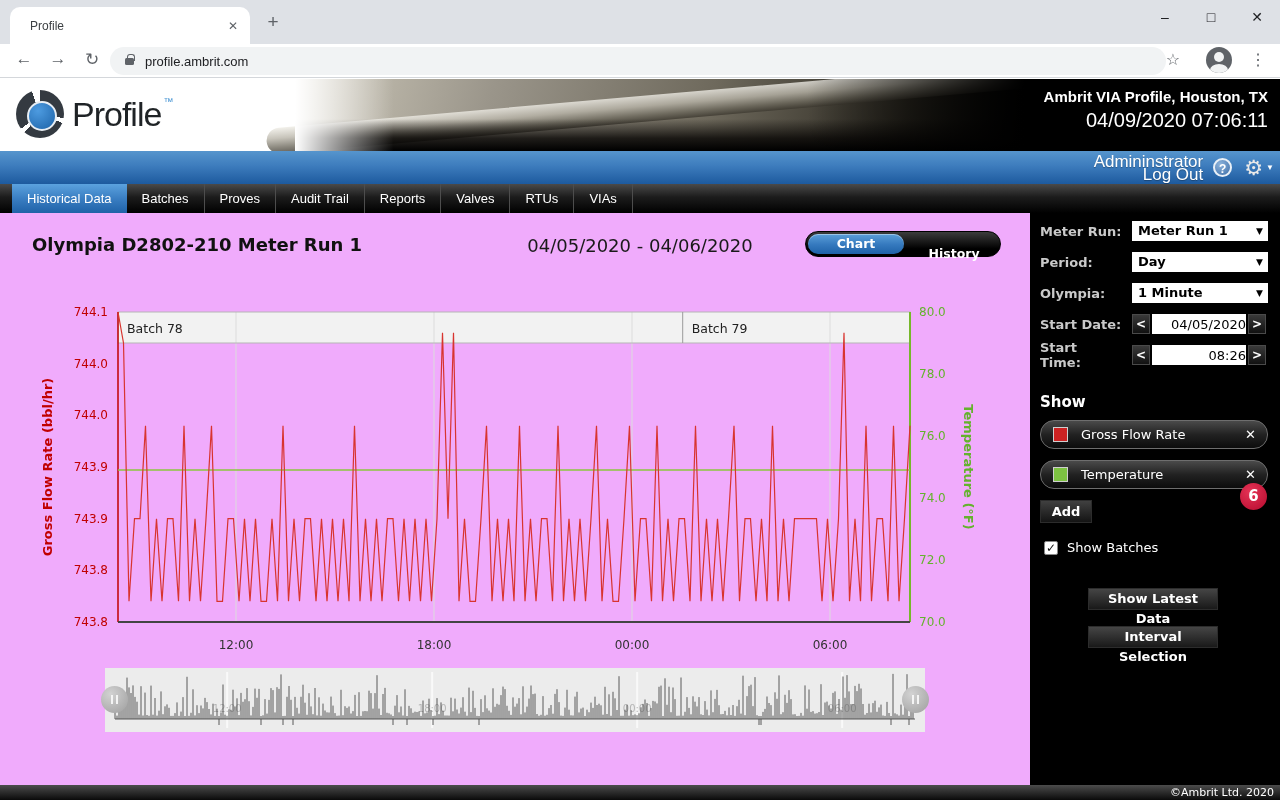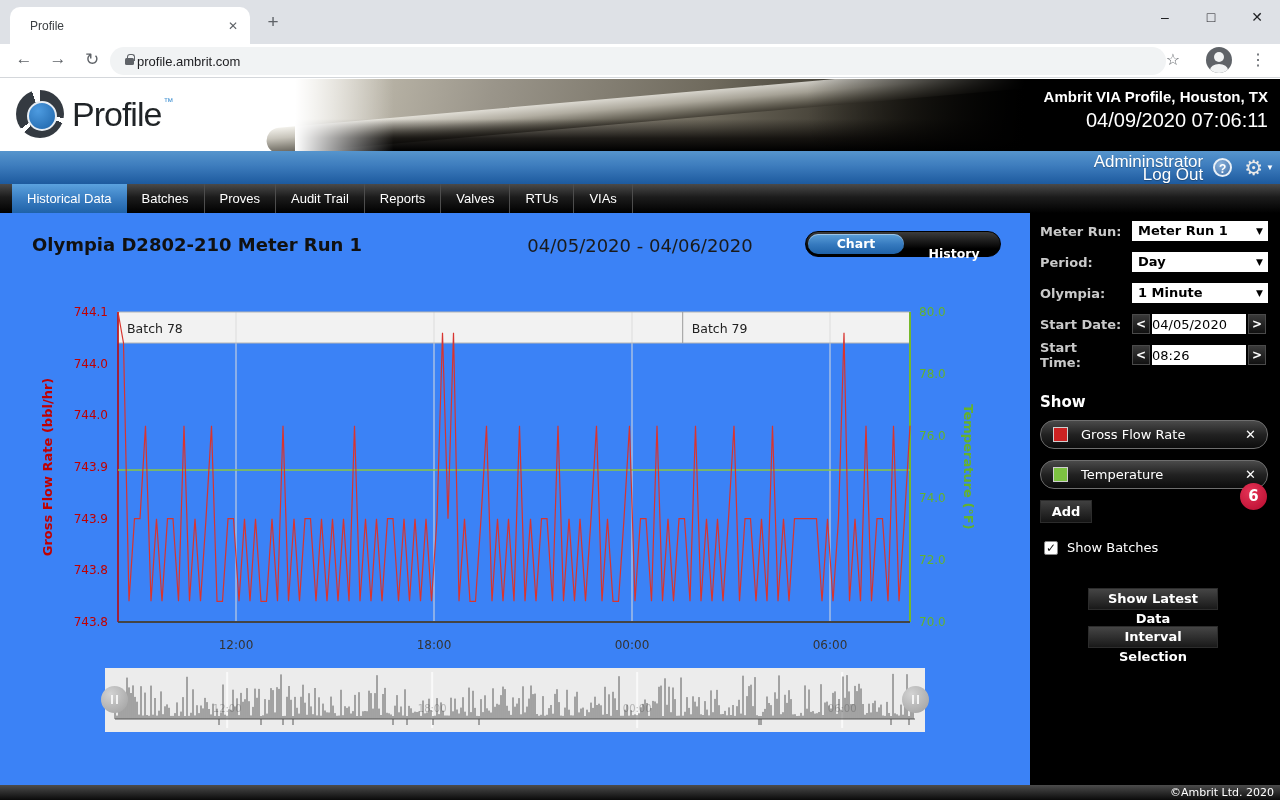--- a/index.html
+++ b/index.html
@@ -12,21 +12,21 @@
   .btab-title { margin-left:20px; font-size:12px; color:#3c4043; flex:1; }
   .btab-close { margin-right:12px; font-size:12px; color:#5f6368; cursor:pointer; }
   .newtab { position:absolute; left:260px; top:9px; font-size:19px; color:#5f6368; width:26px; height:26px; text-align:center; line-height:26px; }
   .wincontrols { position:absolute; right:0; top:0; height:34px; display:flex; }
   .wincontrols span { width:46px; text-align:center; line-height:34px; font-size:14px; color:#202124; }
   .urlbar { position:absolute; left:0; top:44px; width:1280px; height:34px; background:#fff; border-bottom:1px solid #d4d7db; }
   .navbtn { position:absolute; top:5px; font-size:17px; color:#5f6368; width:24px; text-align:center; }
   .omnibox { position:absolute; left:110px; top:3px; width:1056px; height:28px; background:#f1f3f4; border-radius:14px; display:flex; align-items:center; }
   .lock { width:9px; height:7px; background:#5f6368; border-radius:1.5px; margin-left:15px; position:relative; }
   .lock::before { content:""; position:absolute; left:1.5px; top:-4px; width:6px; height:6px; border:1.5px solid #5f6368; border-bottom:none; border-radius:3px 3px 0 0; }
-  .url-text { margin-left:3px; font-size:13px; color:#202124; }
+  .url-text { margin-left:11px; font-size:13px; color:#202124; }
   .star { position:absolute; right:100px; top:6px; font-size:16px; color:#5f6368; }
   .avatar { position:absolute; right:48px; top:3px; width:26px; height:26px; border-radius:50%; background:#5f6368; overflow:hidden; }
   .avatar::before { content:""; position:absolute; left:8px; top:5px; width:10px; height:10px; border-radius:50%; background:#f1f3f4; }
   .avatar::after { content:""; position:absolute; left:4px; top:17px; width:18px; height:12px; border-radius:50%; background:#f1f3f4; }
   .kebab { position:absolute; right:14px; top:6px; font-size:16px; color:#5f6368; }
 
   
   .appheader { position:absolute; left:0; top:79px; width:1280px; height:72px; background:#fff; overflow:hidden; }
   .banner { position:absolute; left:295px; top:0; right:0; bottom:0;
     background:linear-gradient(105deg,#cfcabb 0%,#9a958a 20%,#6e695c 42%,#2a271f 62%,#000 78%); }
@@ -57,21 +57,21 @@
   .gear-icon { font-size:21px; color:#e9e9e9; line-height:21px; }
   .gear-caret { font-size:8px; color:#fff; margin-left:3px; }
 
   
   .navtabs { position:absolute; left:0; top:184px; width:1280px; height:29px;
     background:linear-gradient(180deg,#4a4a4a 0%,#1c1c1c 45%,#000 100%); display:flex; padding-left:12px; }
   .ntab { padding:0 15px; line-height:29px; font-size:13px; color:#fff; border-right:1px solid #4d4d4d; }
   .ntab.active { background:linear-gradient(180deg,#5ba2de 0%,#3a7ec2 50%,#1f62a8 100%); border-right:none; }
 
   
-  .content { position:absolute; left:0; top:213px; width:1030px; height:572px; background:#3b82f6;
+  .content { position:absolute; left:0; top:213px; width:1030px; height:572px; background:#f0abfc;
     font-family:"DejaVu Sans", sans-serif; }
   .page-title { position:absolute; left:32px; top:21px; font-size:18px; font-weight:bold; color:#111; }
   .date-range { position:absolute; left:480px; top:22px; width:320px; text-align:center; font-size:18px; color:#1a1a1a; }
   .seg-toggle { position:absolute; left:805px; top:18px; width:196px; height:26px; border-radius:13px;
     background:linear-gradient(180deg,#3c3c3c,#000 70%); border:1px solid #000; }
   .seg { position:absolute; top:10px; height:24px; line-height:24px; font-size:12.5px; font-weight:bold; color:#fff; text-align:center; }
   .seg-chart { left:2px; top:2px; width:96px; height:20px; line-height:20px; border-radius:11px;
     background:linear-gradient(180deg,#5b9fd9 0%,#3478bd 55%,#1f62a8 100%); box-shadow:inset 0 1px 0 rgba(255,255,255,.4); }
   .seg-history { right:6px; width:80px; }
   #chart-svg { position:absolute; left:0; top:87px; }
@@ -86,21 +86,21 @@
   
   .sidebar { position:absolute; left:1030px; top:213px; width:250px; height:572px; background:#000;
     font-family:"DejaVu Sans", sans-serif; }
   .field-row { position:absolute; left:10px; width:228px; height:20px; display:flex; align-items:center;gap:10px; }
   .field-label { font-size:13px; font-weight:bold; color:#c9c9c9; flex:1; }
   .sel { position:relative; width:136px; height:20px; background:#fff; }
   .sel-val { font-size:13px; font-weight:bold; color:#000; line-height:20px; padding-left:6px; }
   .sel-arrow { position:absolute; right:5px; top:5px; font-size:9px; color:#000; }
   .stepper { display:flex; width:136px; }
   .step-btn { width:18px; height:20px; background:linear-gradient(180deg,#3a3a3a,#111); border:1px solid #4a4a4a; color:#fff; font-size:12px; font-weight:bold; text-align:center; line-height:18px; }
-  .step-input { width:94px; height:20px; border:none; margin:0 2px; font-family:"DejaVu Sans", sans-serif; font-size:13px; text-align:left; color:#000; background:#fff; }
+  .step-input { width:94px; height:20px; border:none; margin:0 2px; font-family:"DejaVu Sans", sans-serif; font-size:13px; text-align:right; color:#000; background:#fff; }
   .show-heading { position:absolute; left:10px; top:180px; font-size:15px; font-weight:bold; color:#fff; }
   .chip { position:absolute; left:10px; width:228px; height:29px; border:1px solid #6e6e6e; border-radius:14px;
     background:linear-gradient(180deg,#4a4a4a 0%,#222 50%,#0c0c0c 100%); display:flex; align-items:center; }
   .chip-swatch { width:15px; height:15px; margin-left:12px; border:1px solid #cfcfcf; }
   .chip-label { margin-left:13px; font-size:13px; color:#fff; }
   .chip-close { margin-left:auto; margin-right:11px; font-size:13px; font-weight:bold; color:#fff; }
   .badge { position:absolute; left:210px; top:270px; width:27px; height:27px; border-radius:50%; background:radial-gradient(circle at 38% 32%,#e53355,#b50a2e); color:#fff; font-size:15px; font-weight:bold; text-align:center; line-height:27px; z-index:4; }
   .add-btn { position:absolute; left:10px; top:287px; width:52px; height:23px; background:linear-gradient(180deg,#404040,#141414); border:1px solid #2c2c2c; color:#fff; font-size:13px; font-weight:bold; text-align:center; line-height:21px; }
   .cb-row { position:absolute; left:14px; top:327px; display:flex; align-items:center; }
   .cbox { width:14px; height:14px; background:#fff; border:1px solid #888; border-radius:2px; font-size:12px; font-weight:bold; color:#111; text-align:center; line-height:13px; }

